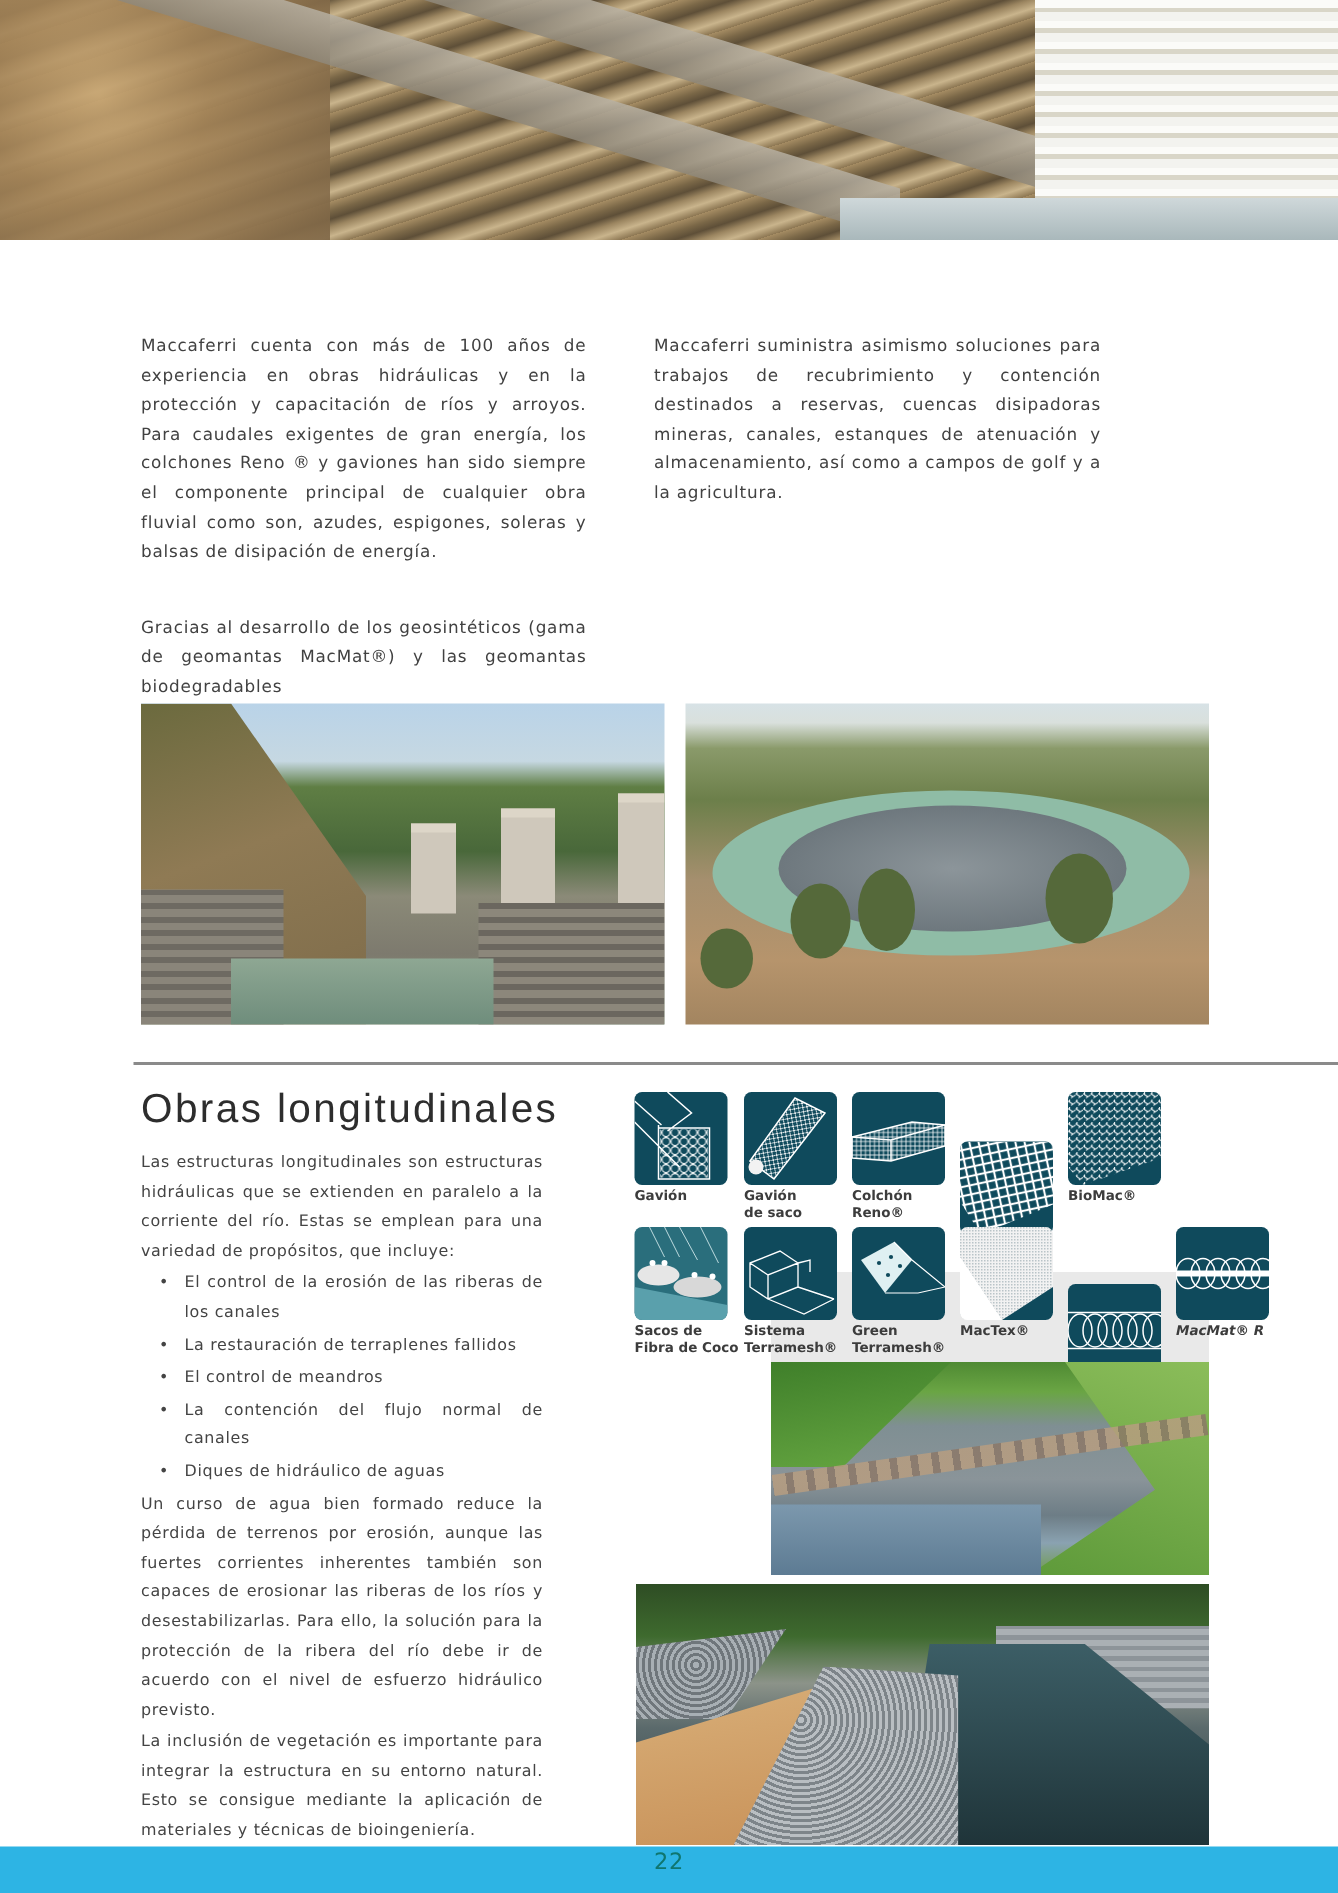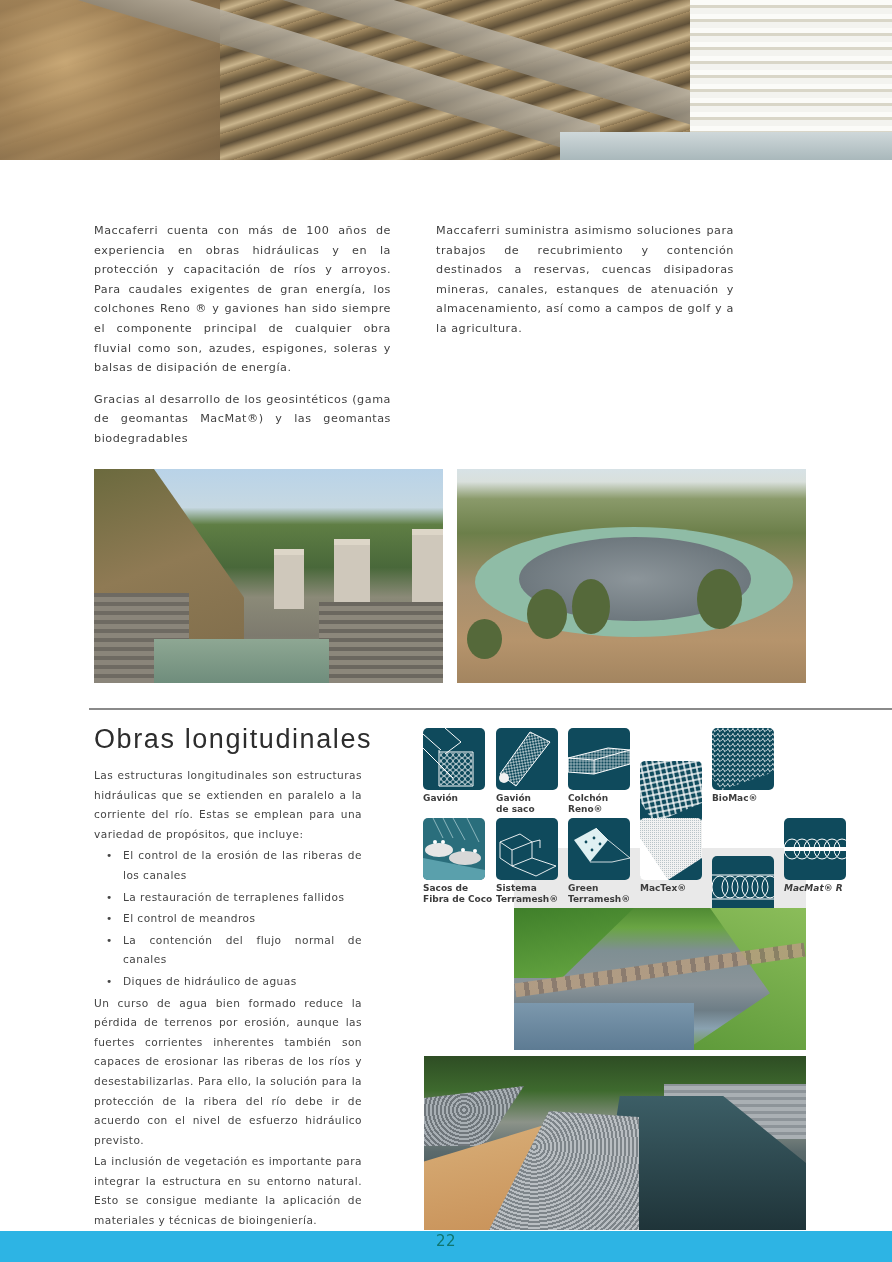--- a/index.html
+++ b/index.html
@@ -14,21 +14,21 @@
       #9a845e; }
   .hero .stone-left { position:absolute; left:0; top:0; width:220px; height:160px;
     background: radial-gradient(circle at 30% 40%, #c9a774 0, #a48458 40%, #7e6646 100%); opacity:.9; }
   .hero .step { position:absolute; height:34px; background: linear-gradient(180deg,#b7b0a2,#8f887a); transform: skewY(17deg); opacity:.85; }
   .hero .water { position:absolute; left:690px; top:0; width:202px; height:140px;
     background: repeating-linear-gradient(0deg,#f3f3ef 0 6px,#d9d6c8 6px 9px,#fbfbf8 9px 14px); }
   .hero .pool { position:absolute; left:560px; top:132px; width:332px; height:28px; background: linear-gradient(180deg,#cfd8da,#a9b8bb); }
 
   
   .intro { position: absolute; top: 221px; font-size: 11.2px; line-height: 19.6px; letter-spacing: 0.55px; color: #414141; text-align: justify; }
-  .intro p { margin-bottom: 12px; }
+  .intro p { margin-bottom: 31px; }
   .intro p.tight { margin-bottom: 0; }
   .col-1 { left: 94px; width: 297px; }
   .col-2 { left: 436px; width: 298px; }
 
   
   .photo { position: absolute; overflow: hidden; }
   .photo-bridge { left: 94px; top: 469px; width: 349px; height: 214px;
     background: linear-gradient(180deg, #b9d3e8 0%, #c6d8e2 18%, #5f7e44 26%, #49683a 46%, #8b8a78 60%, #7d7a6e 78%, #8e9a82 100%); }
   .photo-bridge .slope { position:absolute; left:0; top:0; width:150px; height:214px; background: linear-gradient(160deg,#6b6a3e 0%,#8f7a54 45%,#7d6b4a 100%); clip-path: polygon(0 0, 40% 0, 100% 60%, 100% 100%, 0 100%); }
   .photo-bridge .pillar { position:absolute; background:#cfc8bb; border-top:6px solid #ddd6c8; }

